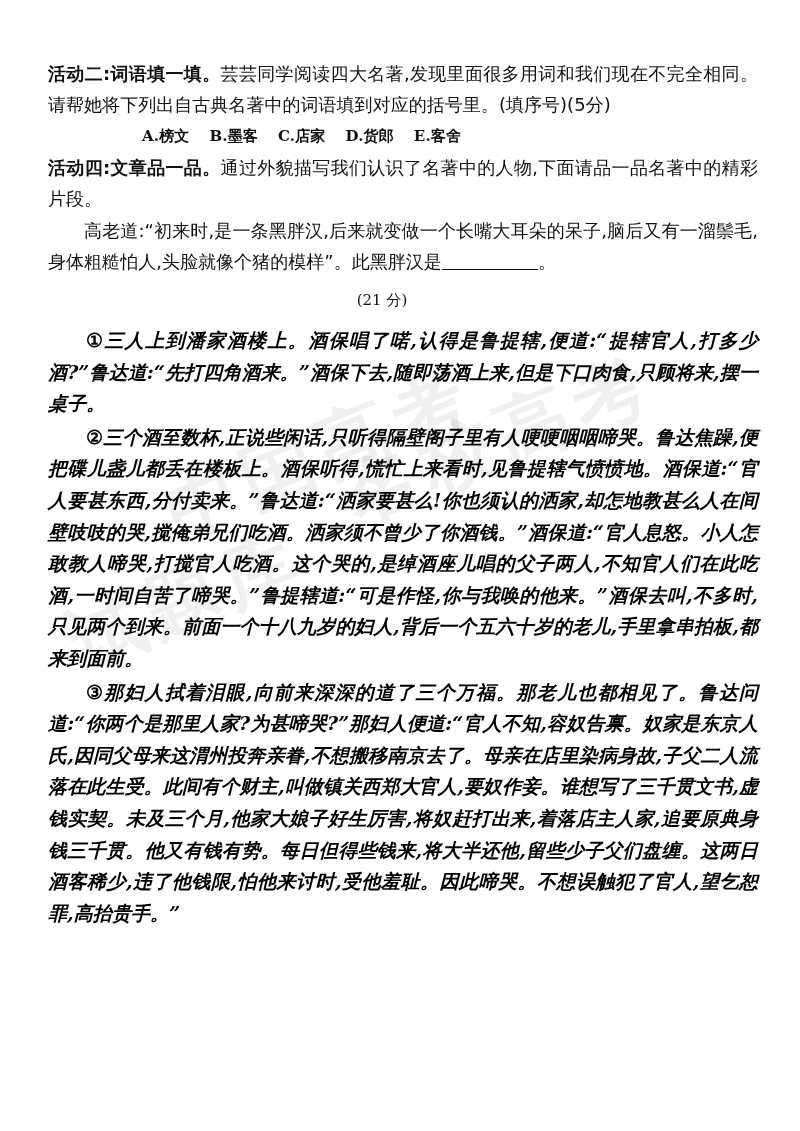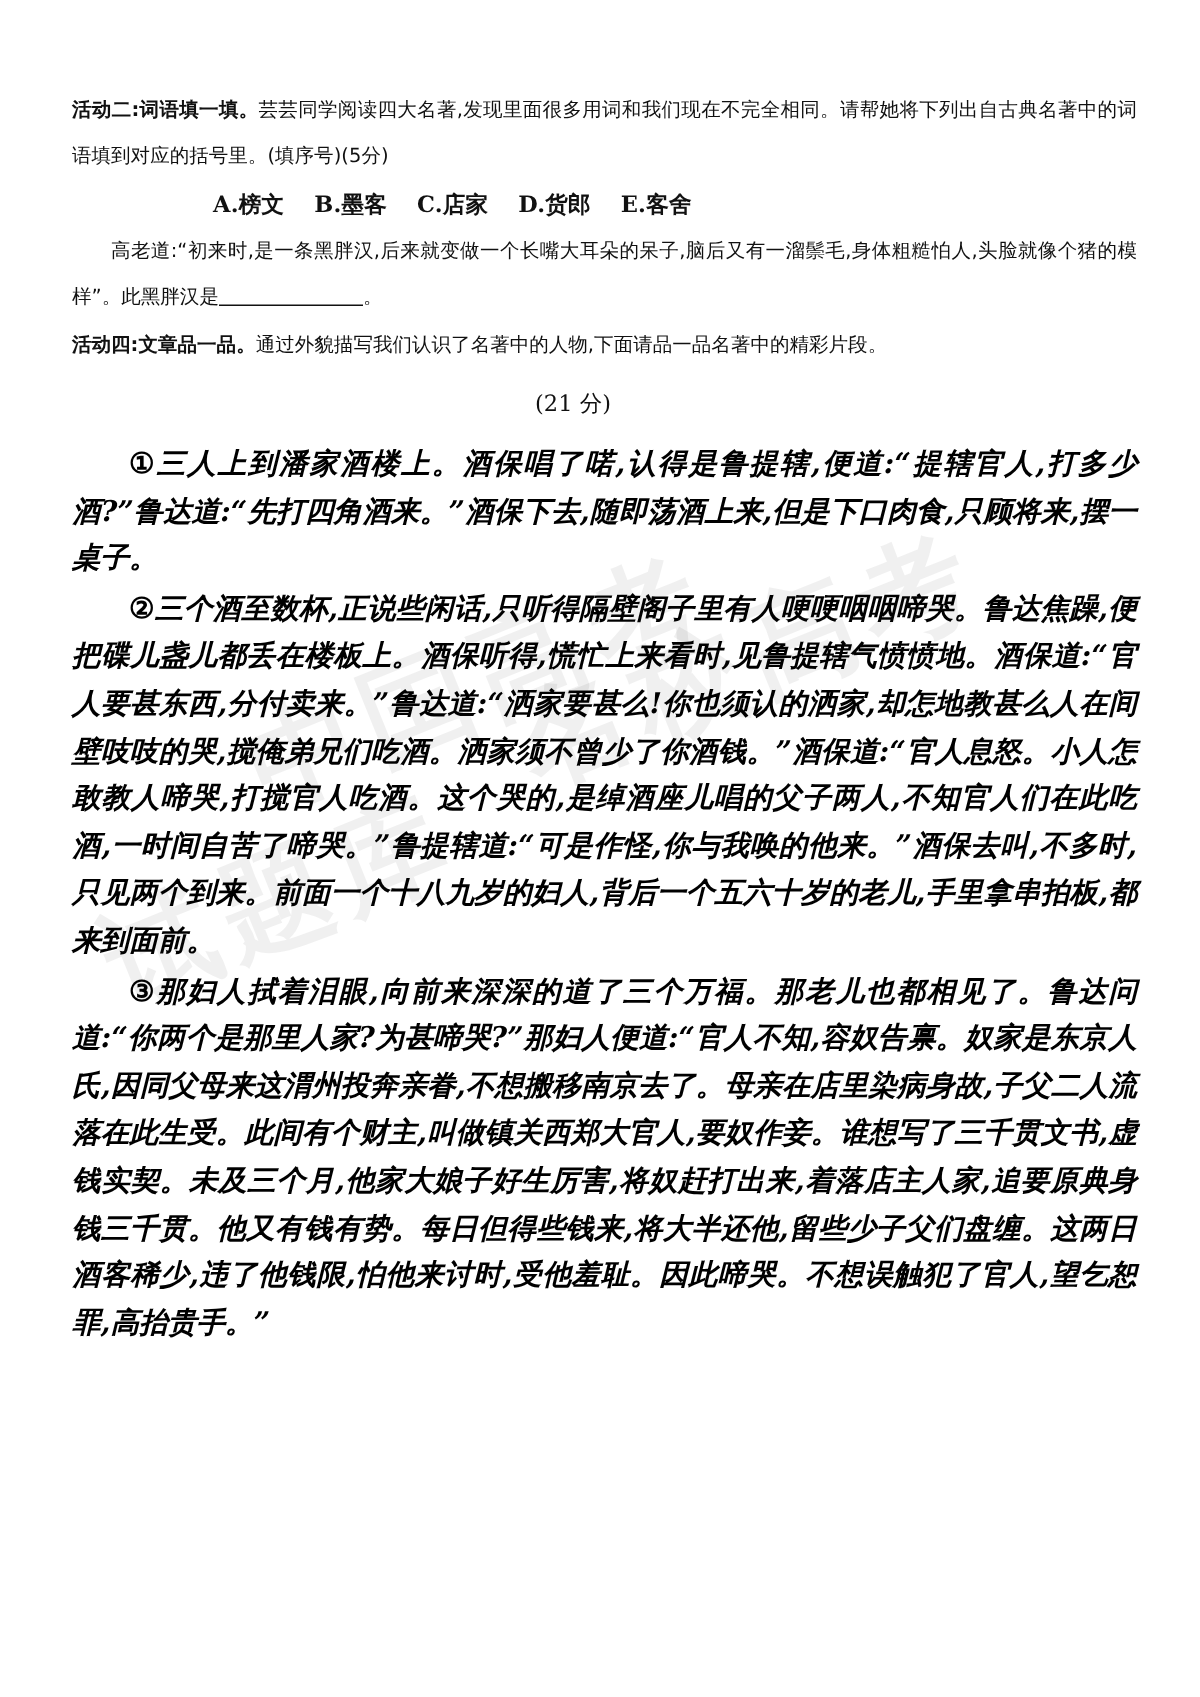--- a/index.html
+++ b/index.html
@@ -48,21 +48,21 @@
   
   .content {
     position: relative;
     z-index: 2;
     padding: 58px 42px 0 48px;
     box-sizing: border-box;
   }
 
   
   .sec {
-    font-size: 13px;
+    font-size: 18px;
     line-height: 31px;
     text-align: justify;
     text-justify: inter-character;
     letter-spacing: 0.002em;
     margin: 0 0 1px 0;
   }
   .sec .lead {
     font-weight: 700;
   }
   .sec.indent {
@@ -140,23 +140,23 @@
   </div>
 
   <div class="content">
 
     <p class="sec"><span class="lead">活动二:词语填一填。</span><span>芸芸同学阅读四大名著,发现里面很多用词和我们现在不完全相同。请帮她将下列出自古典名著中的词语填到对应的括号里。(填序号)(5分)</span></p>
 
     <div class="options"><span class="opt"><span class="opt-letter">A.</span><span>榜文</span></span><span class="opt"><span class="opt-letter">B.</span><span>墨客</span></span><span class="opt"><span class="opt-letter">C.</span><span>店家</span></span><span class="opt"><span class="opt-letter">D.</span><span>货郎</span></span><span class="opt"><span class="opt-letter">E.</span><span>客舍</span></span></div>
 
 
 
+    <p class="sec"><span class="lead">活动四:文章品一品。</span><span>通过外貌描写我们认识了名著中的人物,下面请品一品名著中的精彩片段。</span></p>
+
     <p class="sec indent"><span>高老道:“初来时,是一条黑胖汉,后来就变做一个长嘴大耳朵的呆子,脑后又有一溜鬃毛,身体粗糙怕人,头脸就像个猪的模样”。此黑胖汉是</span><span class="blank-line"></span><span>。</span></p>
-
-    <p class="sec"><span class="lead">活动四:文章品一品。</span><span>通过外貌描写我们认识了名著中的人物,下面请品一品名著中的精彩片段。</span></p>
 
     <div class="marks-line">(21 分)</div>
 
     <div class="excerpt-wrap">
       <p class="excerpt"><span class="num">①</span><span>三人上到潘家酒楼上。酒保唱了喏,认得是鲁提辖,便道:“提辖官人,打多少酒?”鲁达道:“先打四角酒来。”酒保下去,随即荡酒上来,但是下口肉食,只顾将来,摆一桌子。</span></p>
       <p class="excerpt"><span class="num">②</span><span>三个酒至数杯,正说些闲话,只听得隔壁阁子里有人哽哽咽咽啼哭。鲁达焦躁,便把碟儿盏儿都丢在楼板上。酒保听得,慌忙上来看时,见鲁提辖气愤愤地。酒保道:“官人要甚东西,分付卖来。”鲁达道:“洒家要甚么!你也须认的洒家,却怎地教甚么人在间壁吱吱的哭,搅俺弟兄们吃酒。洒家须不曾少了你酒钱。”酒保道:“官人息怒。小人怎敢教人啼哭,打搅官人吃酒。这个哭的,是绰酒座儿唱的父子两人,不知官人们在此吃酒,一时间自苦了啼哭。”鲁提辖道:“可是作怪,你与我唤的他来。”酒保去叫,不多时,只见两个到来。前面一个十八九岁的妇人,背后一个五六十岁的老儿,手里拿串拍板,都来到面前。</span></p>
       <p class="excerpt"><span class="num">③</span><span>那妇人拭着泪眼,向前来深深的道了三个万福。那老儿也都相见了。鲁达问道:“你两个是那里人家?为甚啼哭?”那妇人便道:“官人不知,容奴告禀。奴家是东京人氏,因同父母来这渭州投奔亲眷,不想搬移南京去了。母亲在店里染病身故,子父二人流落在此生受。此间有个财主,叫做镇关西郑大官人,要奴作妾。谁想写了三千贯文书,虚钱实契。未及三个月,他家大娘子好生厉害,将奴赶打出来,着落店主人家,追要原典身钱三千贯。他又有钱有势。每日但得些钱来,将大半还他,留些少子父们盘缠。这两日酒客稀少,违了他钱限,怕他来讨时,受他羞耻。因此啼哭。不想误触犯了官人,望乞恕罪,高抬贵手。”</span></p>
     </div>
 
   </div>

